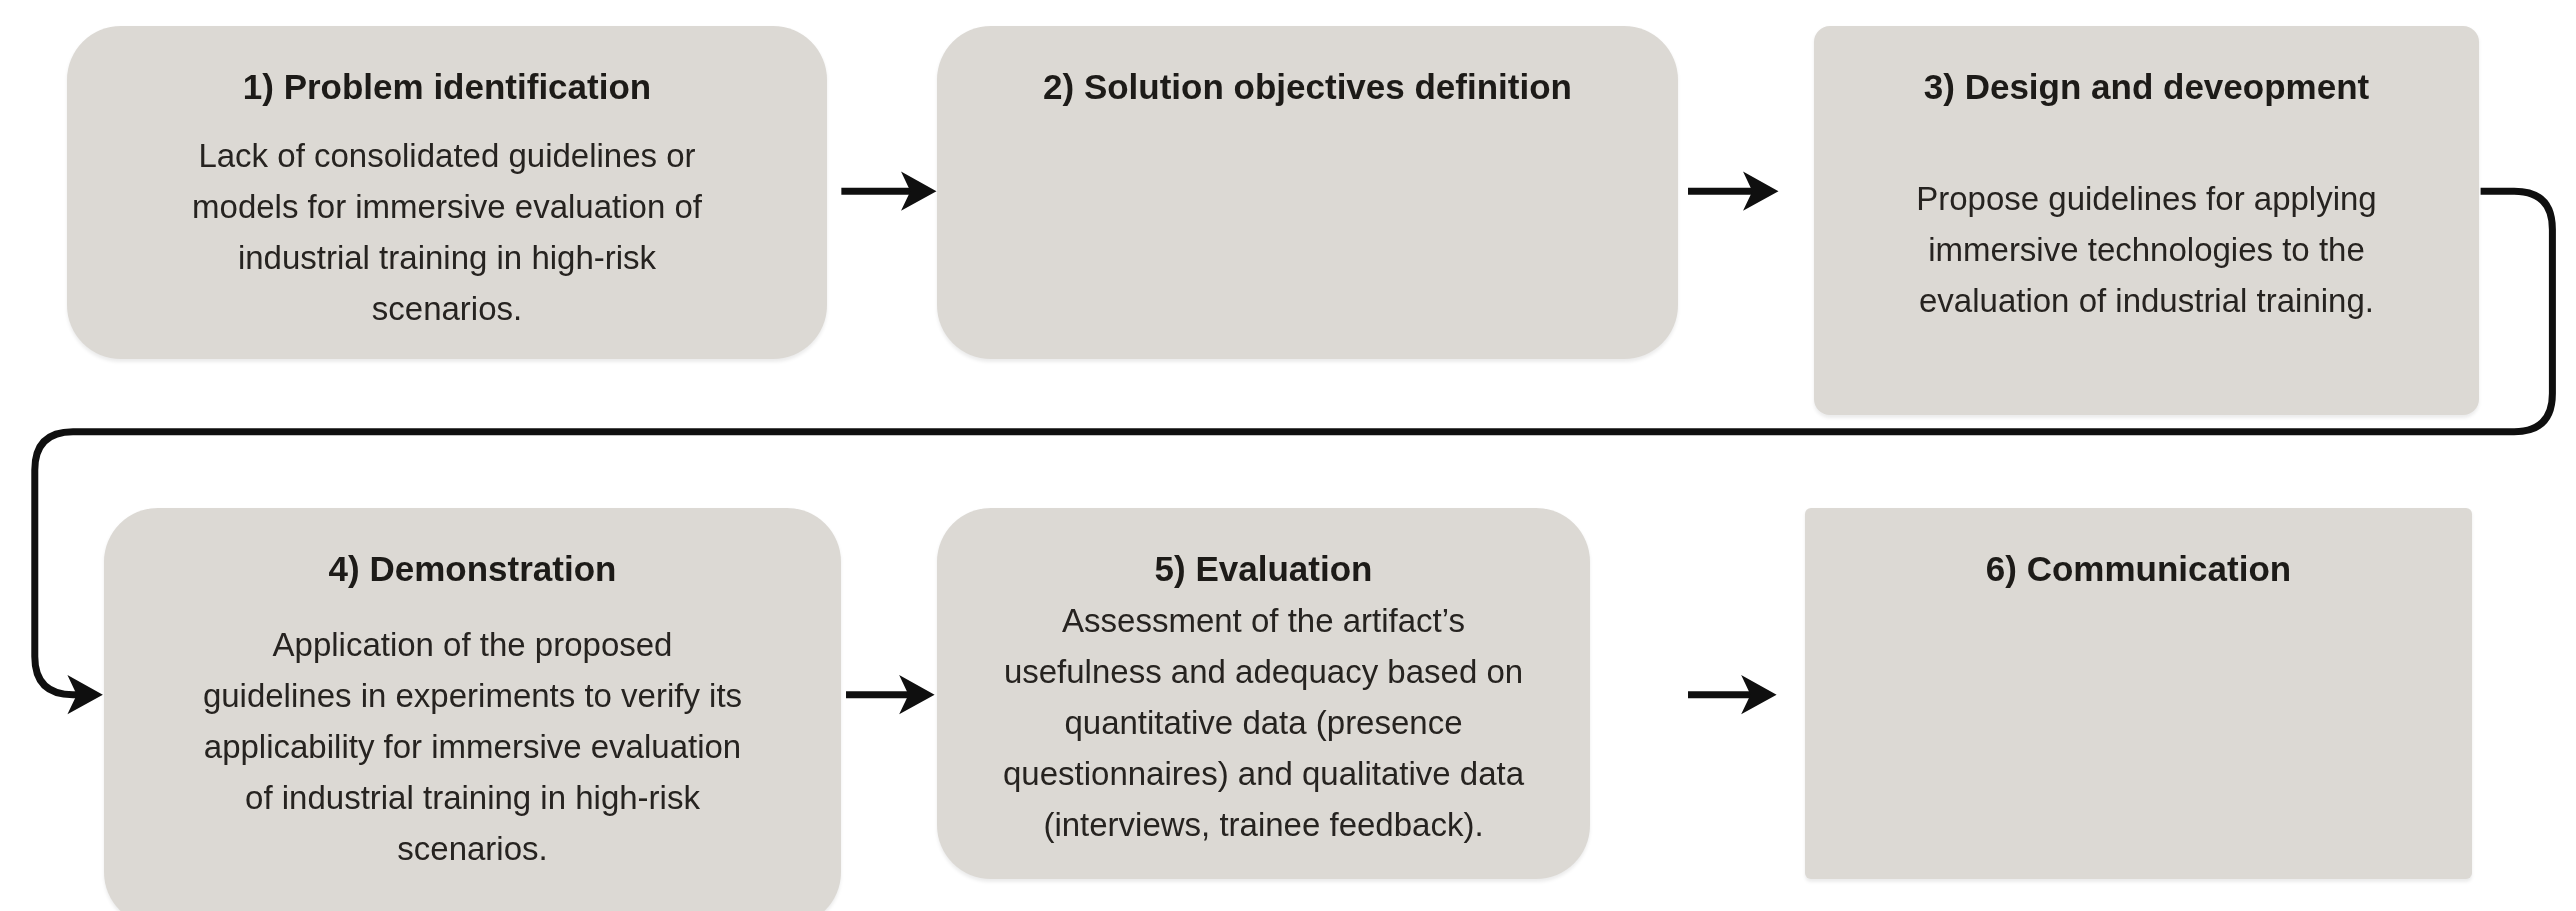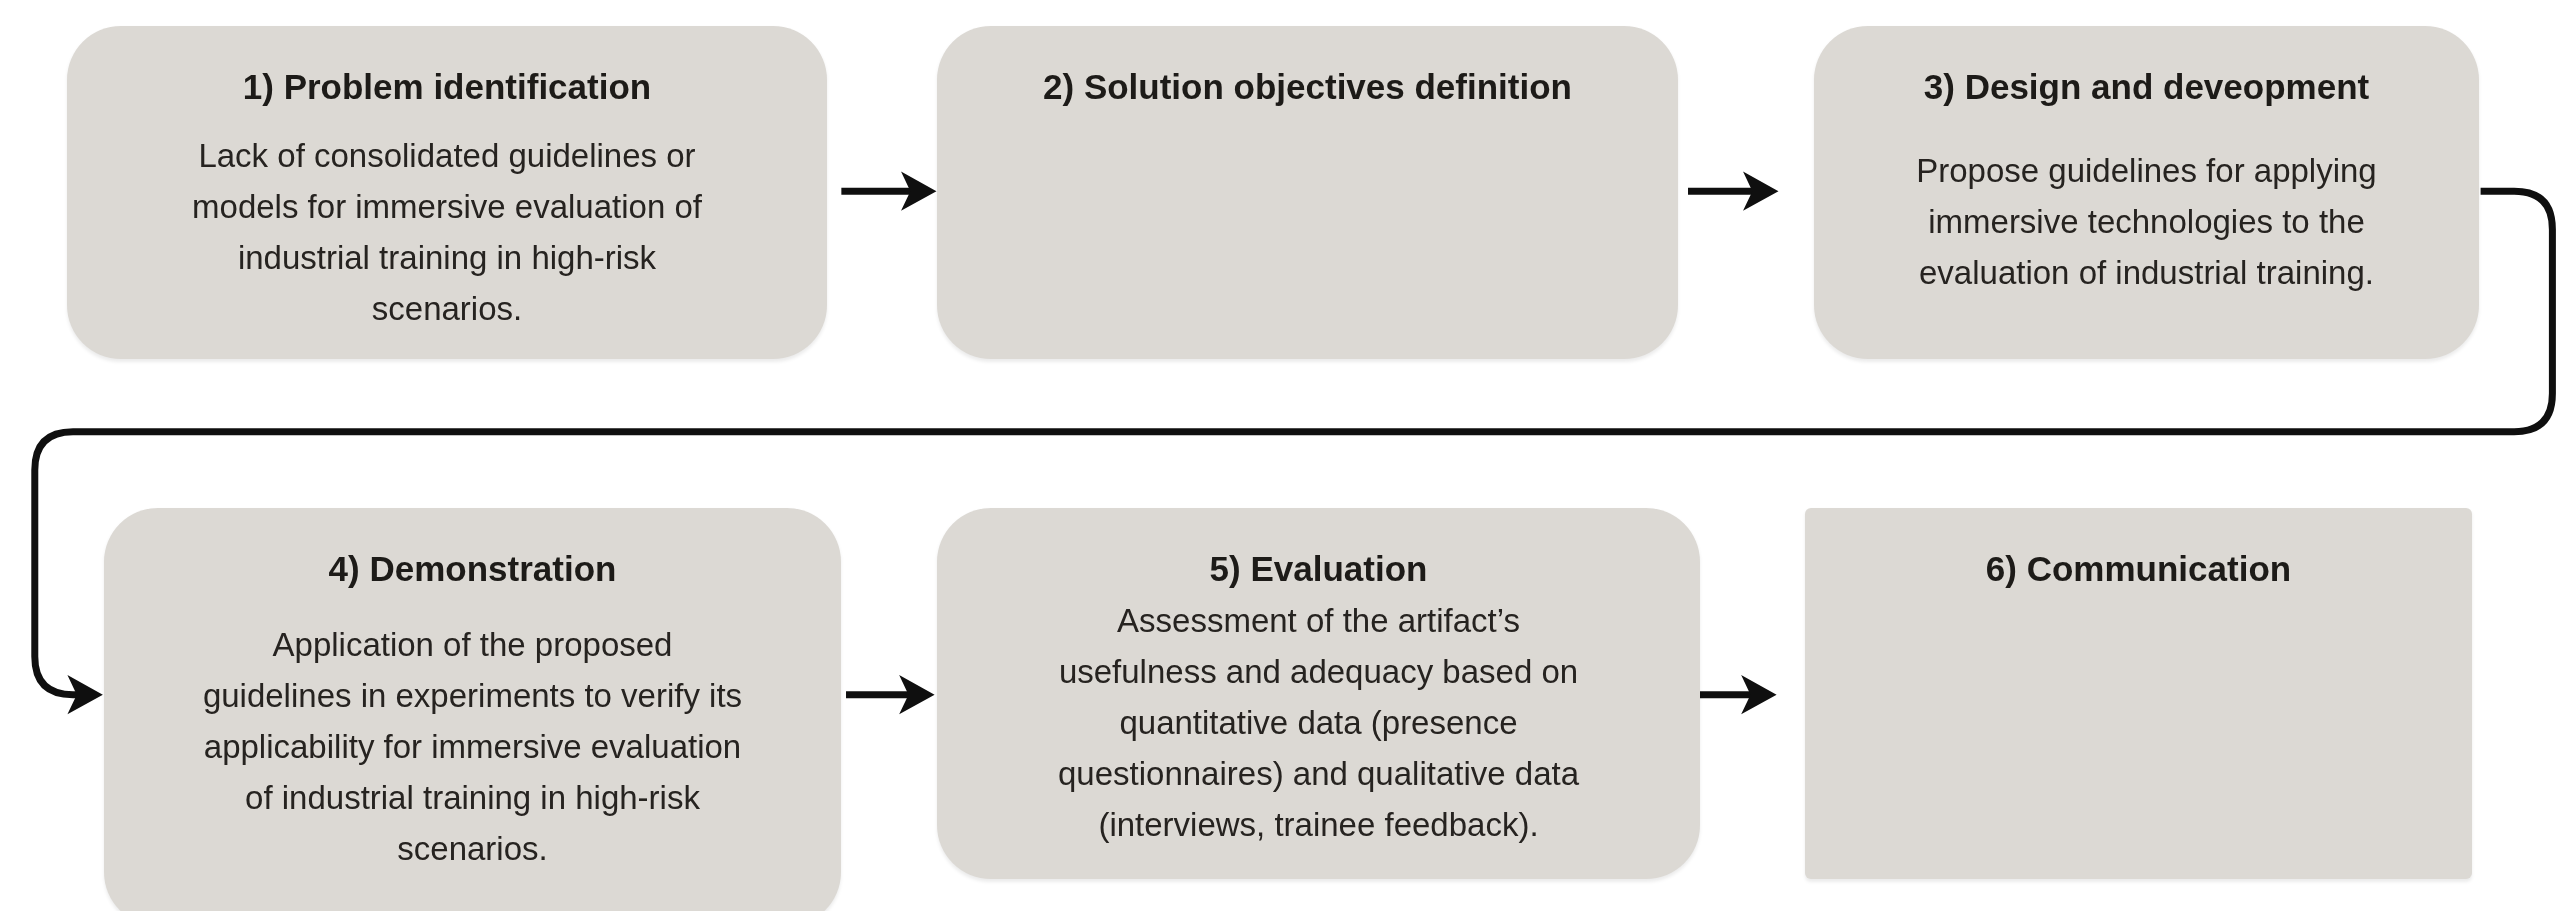--- a/index.html
+++ b/index.html
@@ -42,24 +42,24 @@
     justify-content: center;
     font-size: 33px;
     line-height: 51px;
     color: var(--body-color, #262320);
     text-align: center;
     white-space: pre-line;
   }
   
   .b1 { left: 67px;   top: 26px;  width: 760px; height: 333px; gap: 20px; }
   .b2 { left: 937px; top: 26px;  width: 741px; height: 333px; }
-  .b3 { left: 1814px; top: 26px;  width: 665px; height: 333px; }
+  .b3 { left: 1814px; top: 26px;  width: 665px; height: 389px; border-radius: 16px; }
   
   .b4 { left: 104px;  top: 508px; width: 737px; height: 418px; }
-  .b5 { left: 937px; top: 508px; width: 763px; height: 371px; }
+  .b5 { left: 937px; top: 508px; width: 653px; height: 371px; }
   .b6 { left: 1805px; top: 508px; width: 667px; height: 371px; border-radius: 6px; }
 
   svg.arrows {
     position: absolute;
     left: 0; top: 0;
     width: 2576px;
     height: 911px;
     pointer-events: none;
   }
   svg.arrows line, svg.arrows path {

